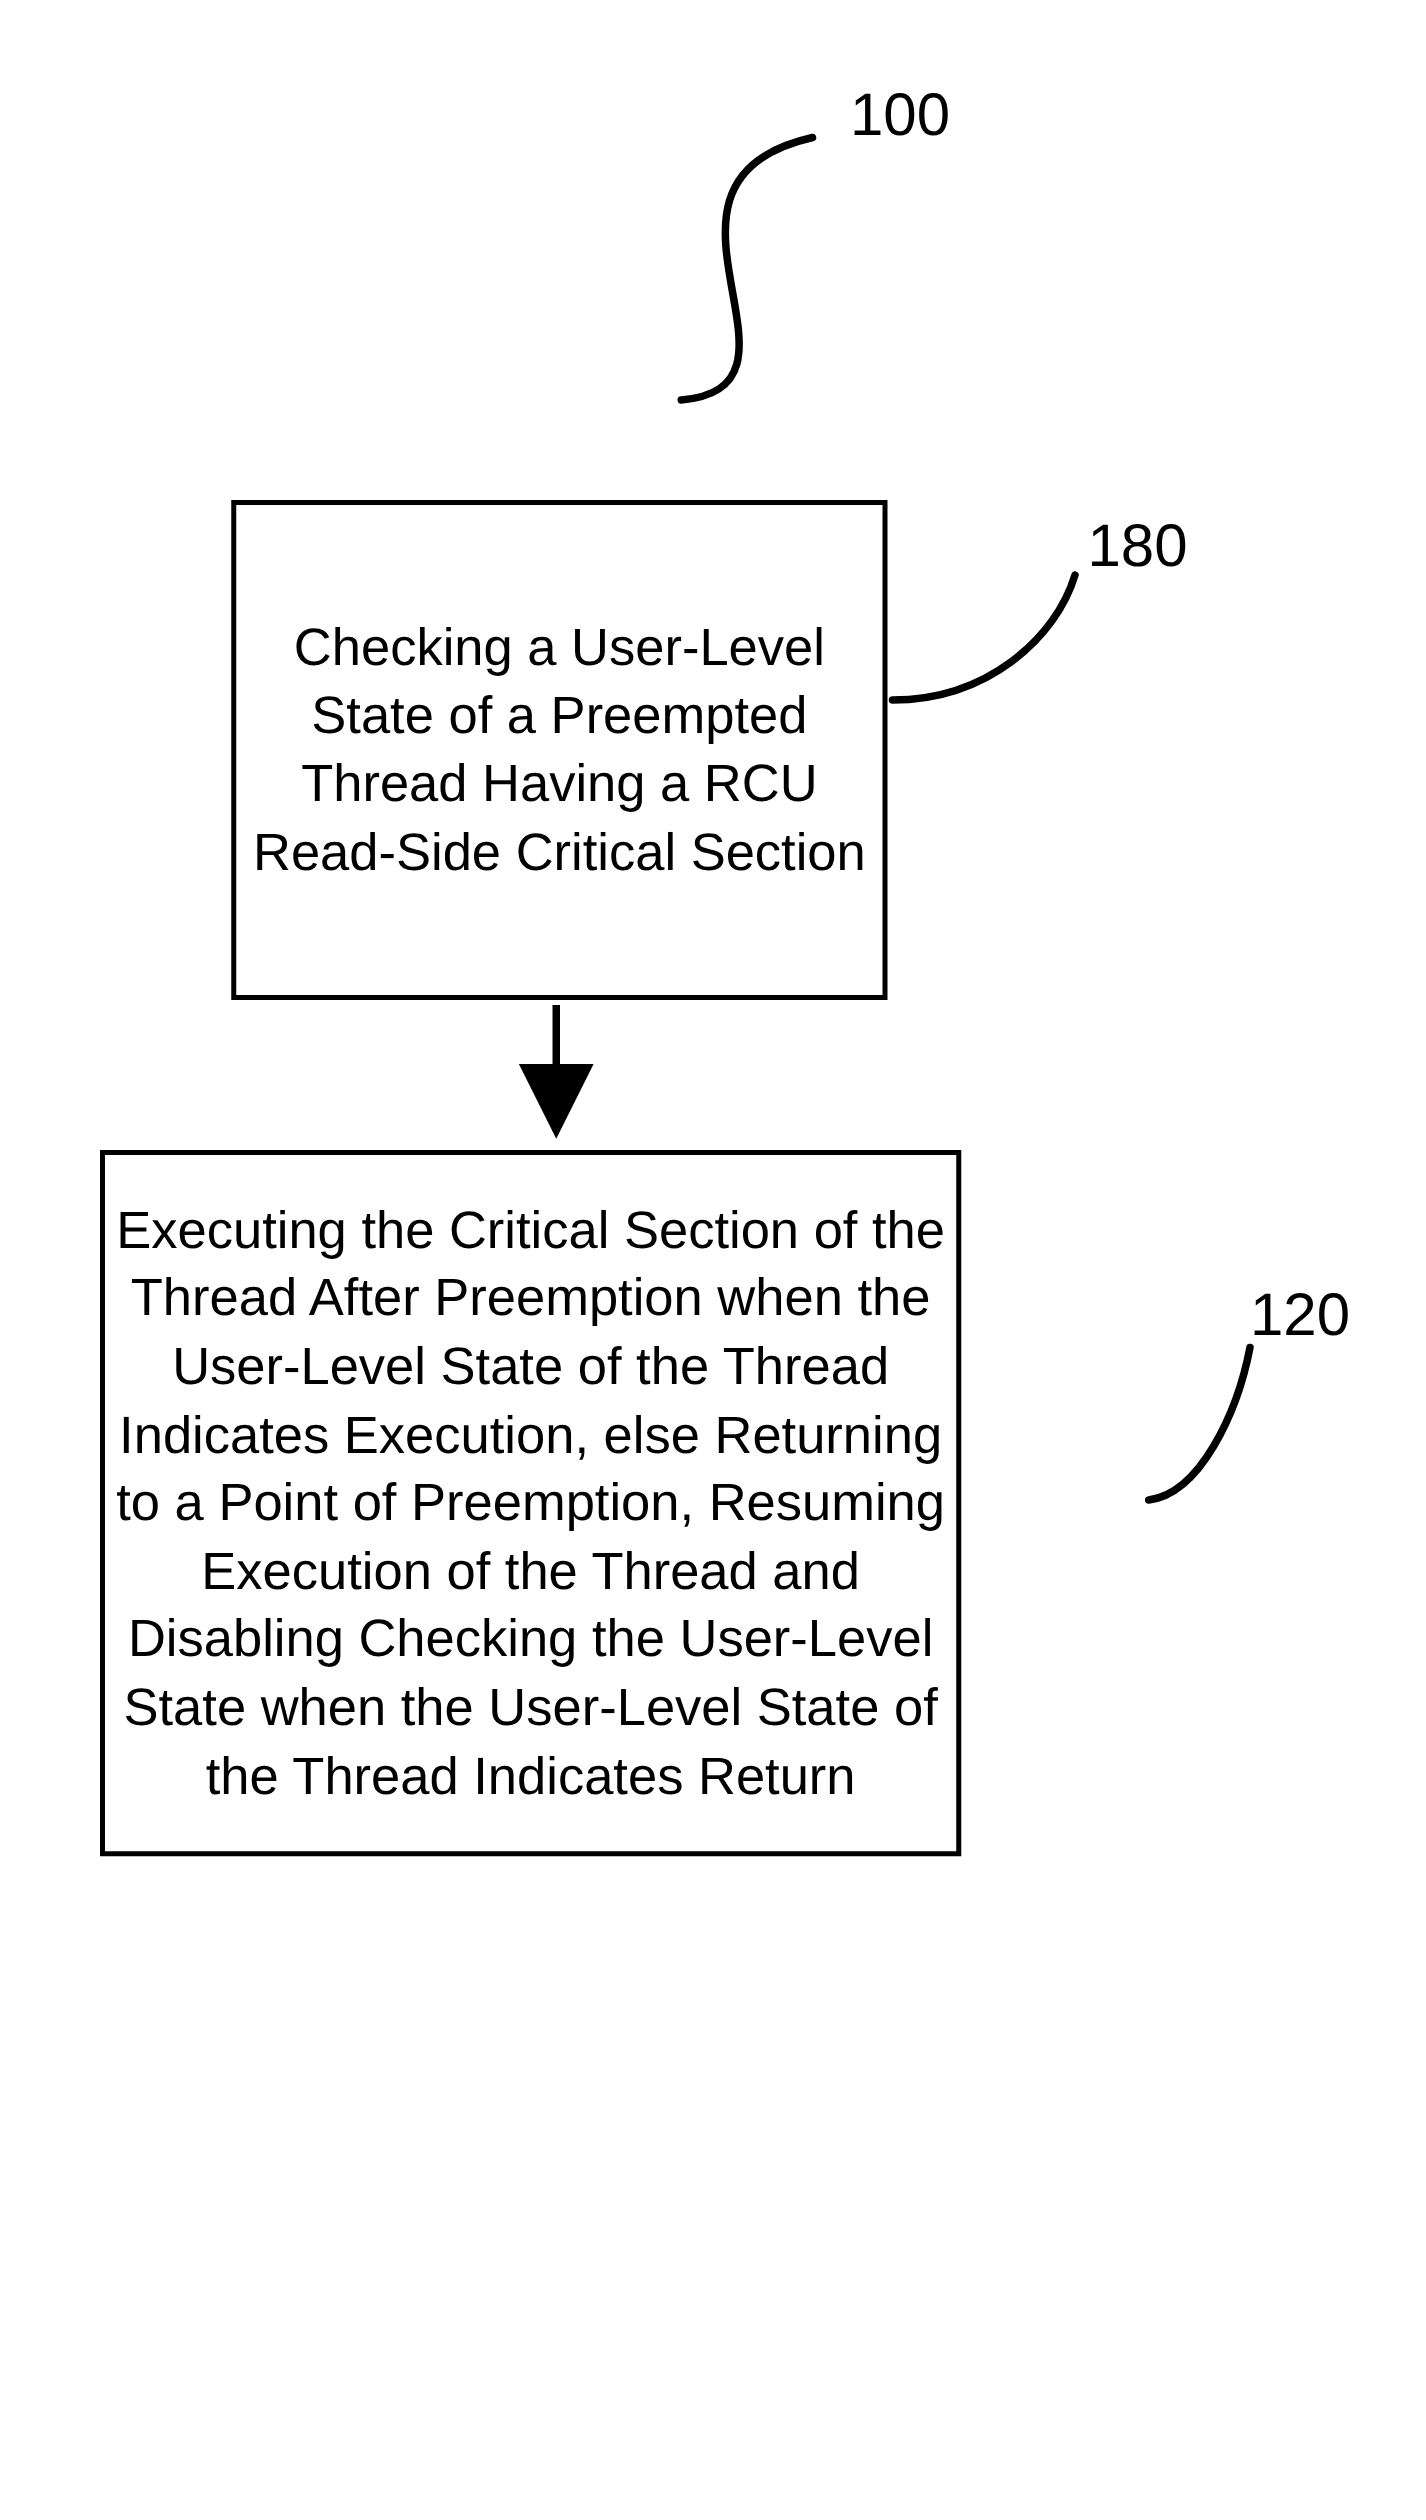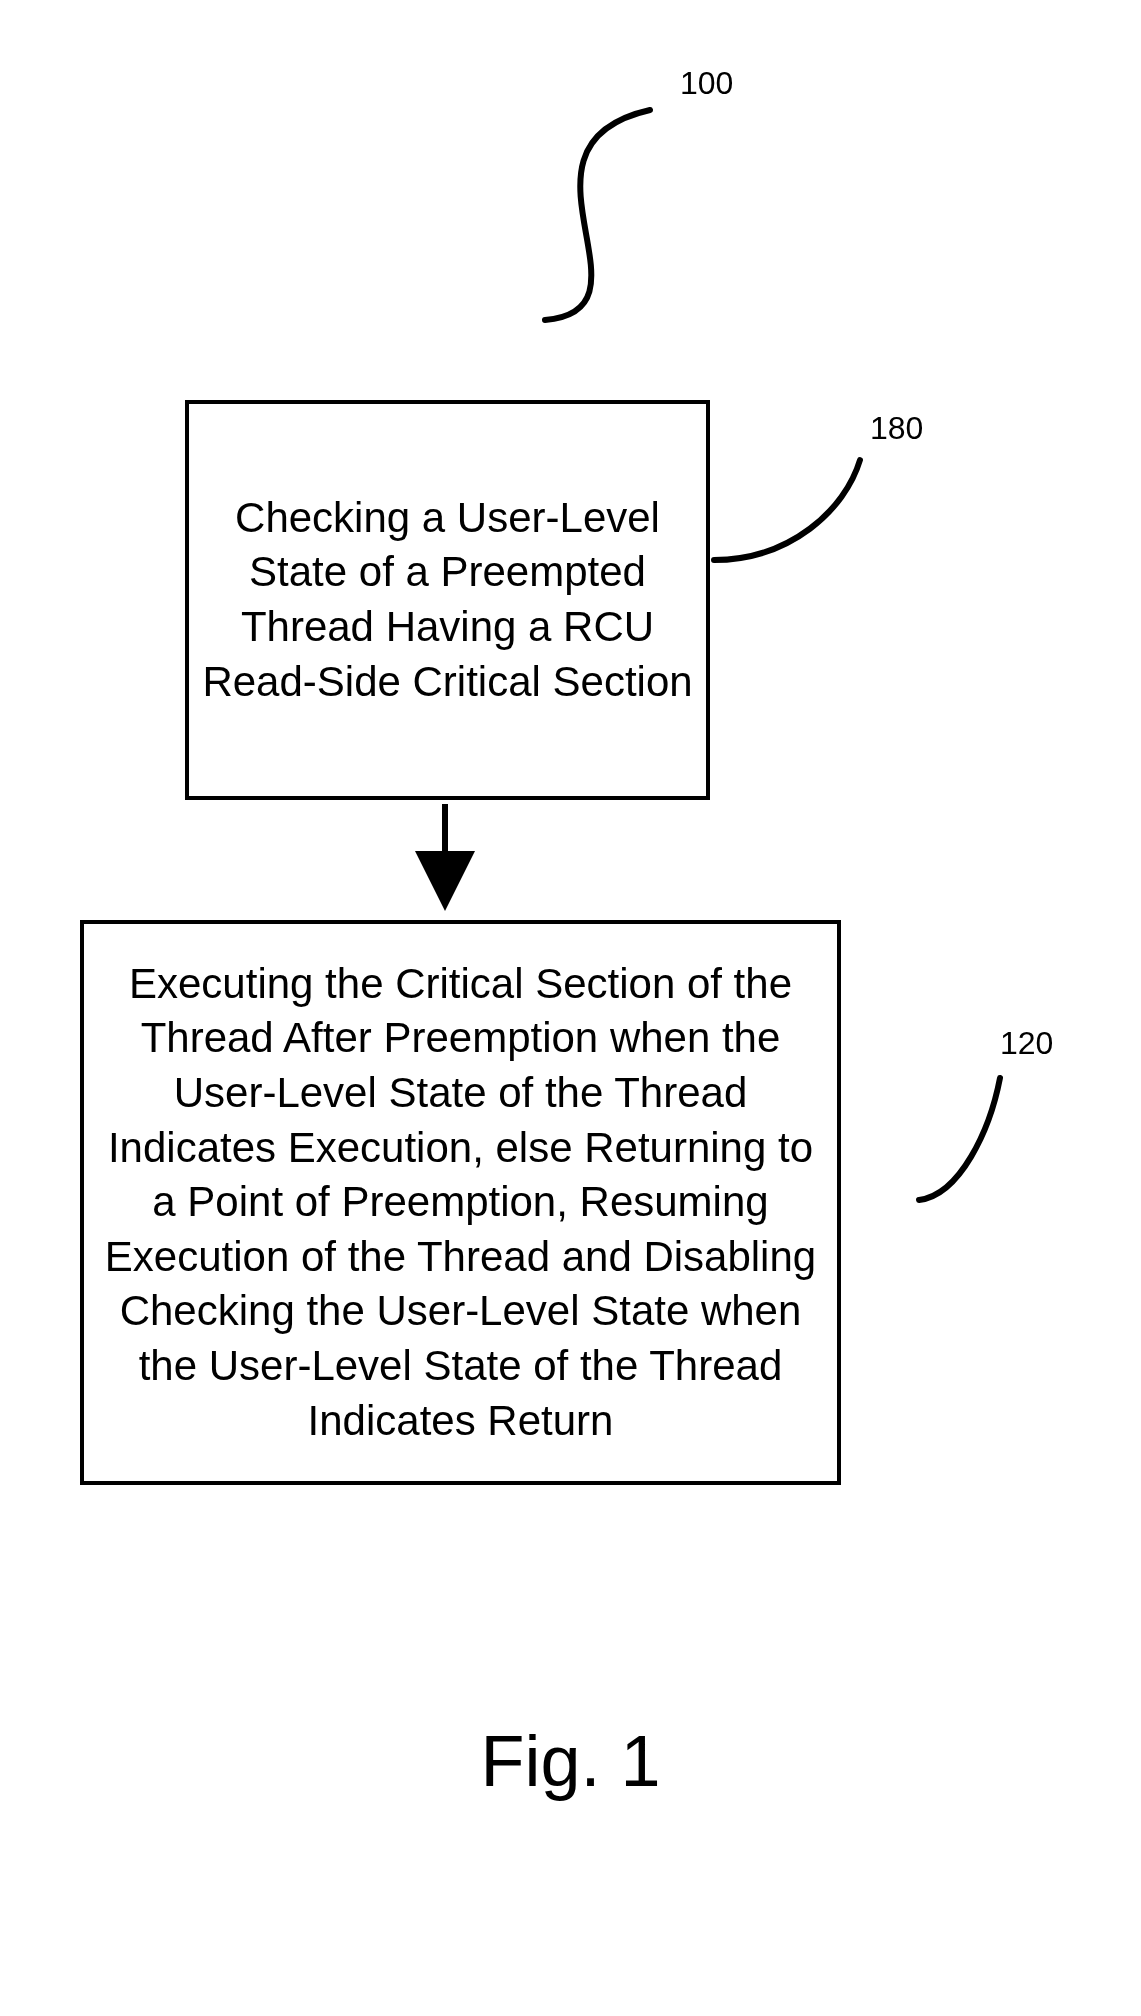--- a/index.html
+++ b/index.html
@@ -26,21 +26,21 @@
     align-items: center;
     justify-content: center;
     padding: 8px;
   }
   .box-text {
     font-size: 42px;
     line-height: 1.3;
   }
   .label {
     position: absolute;
-    font-size: 32px;
+    font-size: 48px;
   }
   .figcaption {
     position: absolute;
     font-size: 72px;
     left: 0;
     width: 100%;
     text-align: center;
   }
   svg.overlay {
     position: absolute;
@@ -53,31 +53,30 @@
 </style>
 </head>
 <body>
 
 <div class="canvas">
 
   <div class="box" style="left:185px; top:400px; width:525px; height:400px;">
     <div class="box-text">Checking a User-Level State of a Preempted Thread Having a RCU Read-Side Critical Section</div>
   </div>
 
-  <div class="box" style="left:80px; top:920px; width:761px; height:565px;">
+  <div class="box" style="left:80px; top:920px; width:689px; height:565px;">
     <div class="box-text">Executing the Critical Section of the Thread After Preemption when the User-Level State of the Thread Indicates Execution, else Returning to a Point of Preemption, Resuming Execution of the Thread and Disabling Checking the User-Level State when the User-Level State of the Thread Indicates Return</div>
   </div>
 
   <div class="label" style="left:680px; top:65px;">100</div>
 
   <div class="label" style="left:870px; top:410px;">180</div>
 
   <div class="label" style="left:1000px; top:1025px;text-align:right;">120</div>
 
-  <div class="figcaption" style="top:1720px;">Fig. 1</div>
 
   <svg class="overlay" viewBox="0 0 1141 2016">
     <defs>
       <marker id="arrowhead" markerWidth="12" markerHeight="12" refX="9" refY="5" orient="auto" markerUnits="strokeWidth">
         <path d="M0,0 L10,5 L0,10 Z" fill="#000"></path>
       </marker>
     </defs>
 
     <path d="M545,320 C665,310 495,145 650,110" stroke="#000" stroke-width="6" fill="none" stroke-linecap="round"></path>
 

